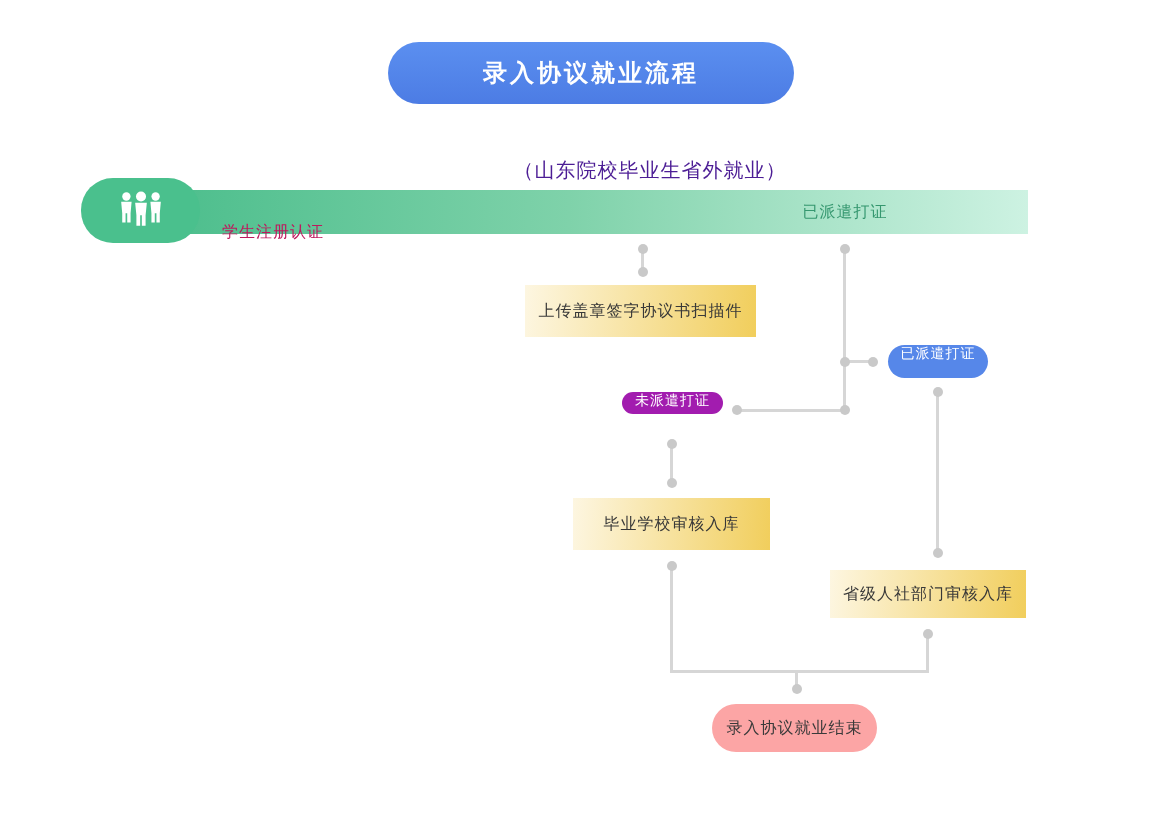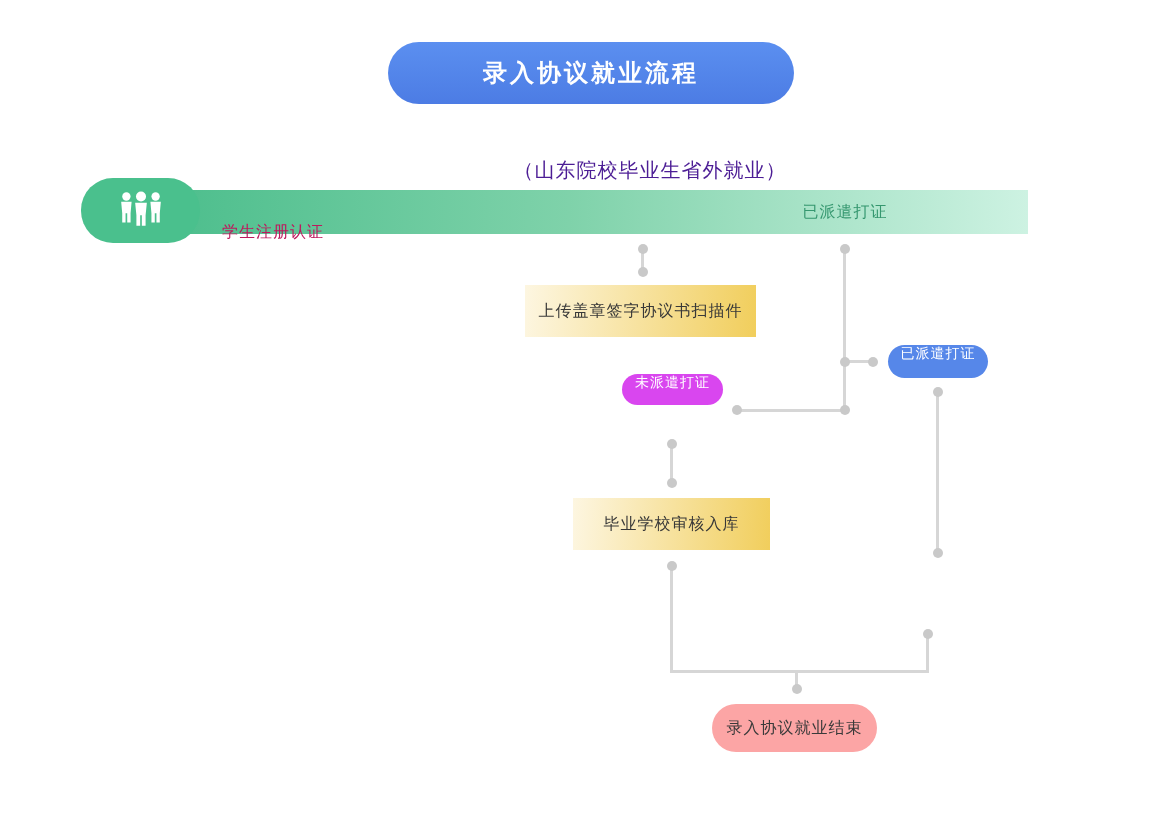--- a/index.html
+++ b/index.html
@@ -30,21 +30,21 @@
   .line{position:absolute;background:#d6d6d6;}
   .dot{position:absolute;width:10px;height:10px;border-radius:50%;background:#c9c9c9;}
 
   
   .node-box{position:absolute;background:linear-gradient(95deg,#fdf6e1 0%,#f1ce5c 100%);
     display:flex;align-items:center;justify-content:center;
     color:#383838;font-size:16px;letter-spacing:1px;white-space:nowrap;}
   .pill{position:absolute;display:flex;align-items:flex-start;justify-content:center;
     color:#ffffff;font-size:14px;letter-spacing:1px;white-space:nowrap;}
   .pill.blue{left:888px;top:345px;width:100px;height:33px;border-radius:17px;background:#5687e9;}
-  .pill.orange{left:622px;top:374px;width:101px;height:31px;border-radius:16px;background:#d946ef;}
+  .pill.orange{left:622px;top:392px;width:101px;height:22px;border-radius:16px;background:#a21caf;}
   .end-pill{position:absolute;left:712px;top:704px;width:165px;height:48px;border-radius:24px;
     background:#fca5a5;display:flex;align-items:center;justify-content:center;
     color:#3a3a3a;font-size:16px;letter-spacing:1px;white-space:nowrap;}
 </style>
 </head>
 <body>
 
 <div class="canvas">
 
   <div class="title-pill">
@@ -106,18 +106,21 @@
   </div>
 
   <div class="pill orange">
     <span>未派遣打证</span>
   </div>
 
   <div class="node-box" style="left:573px;top:498px;width:197px;height:52px;font-family:Liberation Serif, serif;">
     <span>毕业学校审核入库</span>
   </div>
 
+  <div class="node-box" style="left:830px;top:570px;width:196px;height:48px;">
+    <span>省级人社部门审核入库</span>
+  </div>
 
   <div class="end-pill">
     <span>录入协议就业结束</span>
   </div>
 
 </div>
 
 </body></html>

